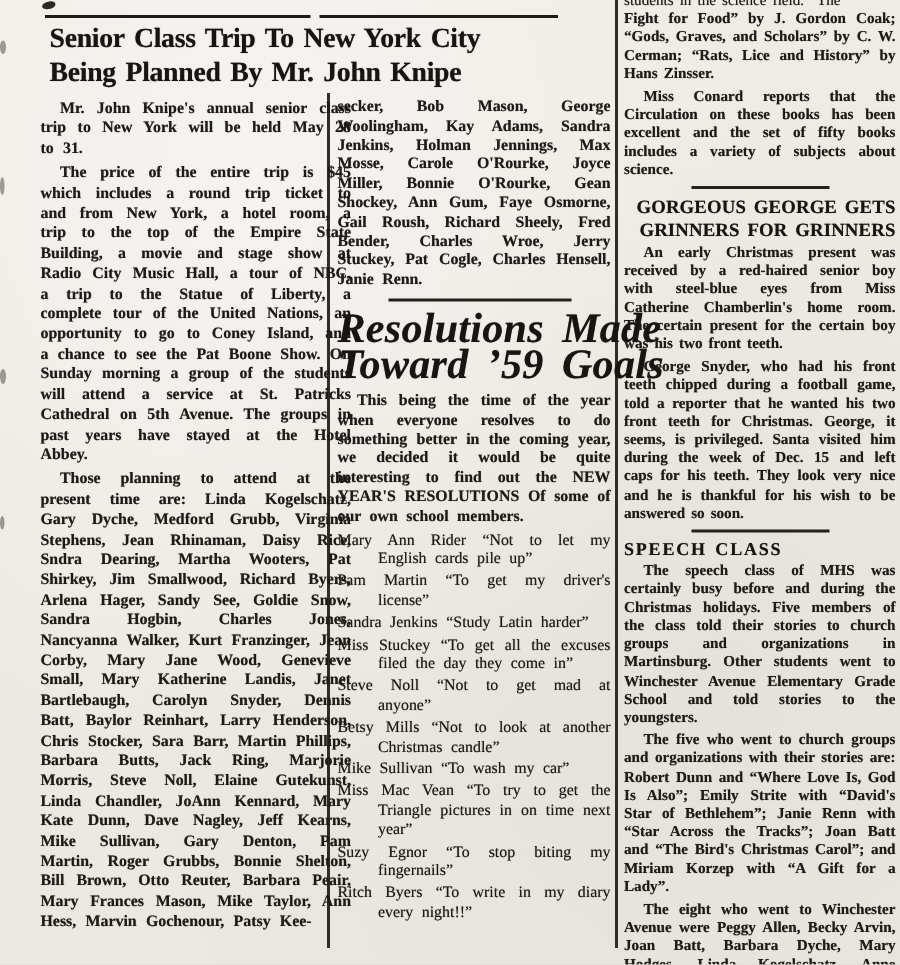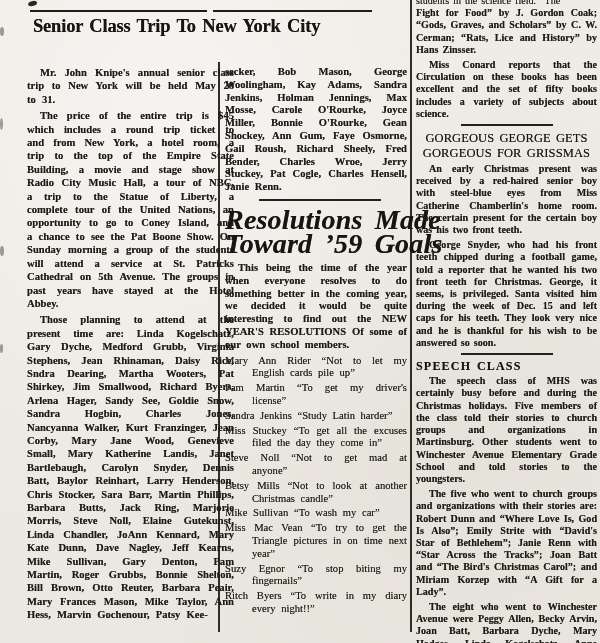--- a/index.html
+++ b/index.html
@@ -43,22 +43,22 @@
   .divider { height:2px; background:#23211c; }
   #col-mid .divider   { width:122px; margin:5px 24px 7px 34px; }
   #col-right .divider { width:92px;  margin:4px auto 5px; }
 
   .headline-res {
     font-size:28px; font-weight:bold; font-style:italic;
     line-height:24px; text-align:left; word-spacing:5px; letter-spacing:0.2px;
     margin:0 0 6px 0; color:#171511;
   }
   .headline-gg {
-    font-size:12.5px; font-weight:normal; line-height:14.5px;
-    letter-spacing:0.1px; word-spacing:2px; text-align:center;
+    font-size:12.5px; font-weight:bold; line-height:14.5px;
+    letter-spacing:0.1px; word-spacing:2px; text-align:right;
     margin:0 0 3px 0; color:#171511;
   }
   .headline-speech {
     font-size:12px; font-weight:bold; text-align:left;
     letter-spacing:1.2px; margin:0 0 3px 0; color:#171511;
   }
   .res-item { padding-left:27px; text-indent:-27px; margin-bottom:2px; }
   .clipped-line { white-space:nowrap; overflow:hidden; }
 
   .speck { position:absolute; background:#45413a; opacity:0.5; border-radius:50%; }
@@ -76,20 +76,21 @@
   <div class="speck" style="left:0;top:27px;width:4px;height:9px;"></div>
   <div class="speck" style="left:0;top:118px;width:3px;height:12px;"></div>
   <div class="speck" style="left:0;top:246px;width:4px;height:10px;"></div>
   <div class="speck" style="left:0;top:344px;width:3px;height:9px;"></div>
 
   <div id="vrule-1" class="rule-v"></div>
   <div id="vrule-2" class="rule-v"></div>
 
   <h1 class="headline-main">
     <span class="hl-line">Senior Class Trip To New York City</span>
+    <span class="hl-line">Being Planned By Mr. John Knipe</span>
   </h1>
 
   <div id="col-left" class="col">
     <p>Mr. John Knipe's annual senior class trip to New York will be held May 28 to 31.</p>
     <p>The price of the entire trip is $45 which includes a round trip ticket to and from New York, a hotel room, a trip to the top of the Empire State Building, a movie and stage show at Radio City Music Hall, a tour of NBC, a trip to the Statue of Liberty, a complete tour of the United Nations, an opportunity to go to Coney Island, and a chance to see the Pat Boone Show. On Sunday morning a group of the students will attend a service at St. Patricks Cathedral on 5th Avenue. The groups in past years have stayed at the Hotel Abbey.</p>
     <p>Those planning to attend at the present time are: Linda Kogelschatz, Gary Dyche, Medford Grubb, Virginia Stephens, Jean Rhinaman, Daisy Rice, Sndra Dearing, Martha Wooters, Pat Shirkey, Jim Smallwood, Richard Byers, Arlena Hager, Sandy See, Goldie Snow, Sandra Hogbin, Charles Jones, Nancyanna Walker, Kurt Franzinger, Jean Corby, Mary Jane Wood, Genevieve Small, Mary Katherine Landis, Janet Bartlebaugh, Carolyn Snyder, Dennis Batt, Baylor Reinhart, Larry Henderson, Chris Stocker, Sara Barr, Martin Phillips, Barbara Butts, Jack Ring, Marjorie Morris, Steve Noll, Elaine Gutekunst, Linda Chandler, JoAnn Kennard, Mary Kate Dunn, Dave Nagley, Jeff Kearns, Mike Sullivan, Gary Denton, Pam Martin, Roger Grubbs, Bonnie Shelton, Bill Brown, Otto Reuter, Barbara Peair, Mary Frances Mason, Mike Taylor, Ann Hess, Marvin Gochenour, Patsy Kee-</p>
   </div>
 
   <div id="col-mid" class="col">
     <p class="noindent">secker, Bob Mason, George Woolingham, Kay Adams, Sandra Jenkins, Holman Jennings, Max Mosse, Carole O'Rourke, Joyce Miller, Bonnie O'Rourke, Gean Shockey, Ann Gum, Faye Osmorne, Gail Roush, Richard Sheely, Fred Bender, Charles Wroe, Jerry Stuckey, Pat Cogle, Charles Hensell, Janie Renn.</p>
@@ -113,21 +114,21 @@
     </div>
   </div>
 
   <div id="col-right" class="col">
     <div class="clipped-line">students in the science field. “The</div>
     <p class="noindent">Fight for Food” by J. Gordon Coak; “Gods, Graves, and Scholars” by C. W. Cerman; “Rats, Lice and History” by Hans Zinsser.</p>
     <p>Miss Conard reports that the Circulation on these books has been excellent and the set of fifty books includes a variety of subjects about science.</p>
     <div class="divider"></div>
     <h2 class="headline-gg">
       <span class="hl-line">GORGEOUS GEORGE GETS</span>
-      <span class="hl-line">GORGEOUS FOR GRISSMAS</span>
+      <span class="hl-line">GRINNERS FOR GRINNERS</span>
     </h2>
     <p>An early Christmas present was received by a red-haired senior boy with steel-blue eyes from Miss Catherine Chamberlin's home room. The certain present for the certain boy was his two front teeth.</p>
     <p>George Snyder, who had his front teeth chipped during a football game, told a reporter that he wanted his two front teeth for Christmas. George, it seems, is privileged. Santa visited him during the week of Dec. 15 and left caps for his teeth. They look very nice and he is thankful for his wish to be answered so soon.</p>
     <div class="divider"></div>
     <h3 class="headline-speech">SPEECH CLASS</h3>
     <p>The speech class of MHS was certainly busy before and during the Christmas holidays. Five members of the class told their stories to church groups and organizations in Martinsburg. Other students went to Winchester Avenue Elementary Grade School and told stories to the youngsters.</p>
     <p>The five who went to church groups and organizations with their stories are: Robert Dunn and “Where Love Is, God Is Also”; Emily Strite with “David's Star of Bethlehem”; Janie Renn with “Star Across the Tracks”; Joan Batt and “The Bird's Christmas Carol”; and Miriam Korzep with “A Gift for a Lady”.</p>
     <p>The eight who went to Winchester Avenue were Peggy Allen, Becky Arvin, Joan Batt, Barbara Dyche, Mary Hodges, Linda Kogelschatz, Anne Perkins, and Catherine Schleuss.</p>
   </div>
 

